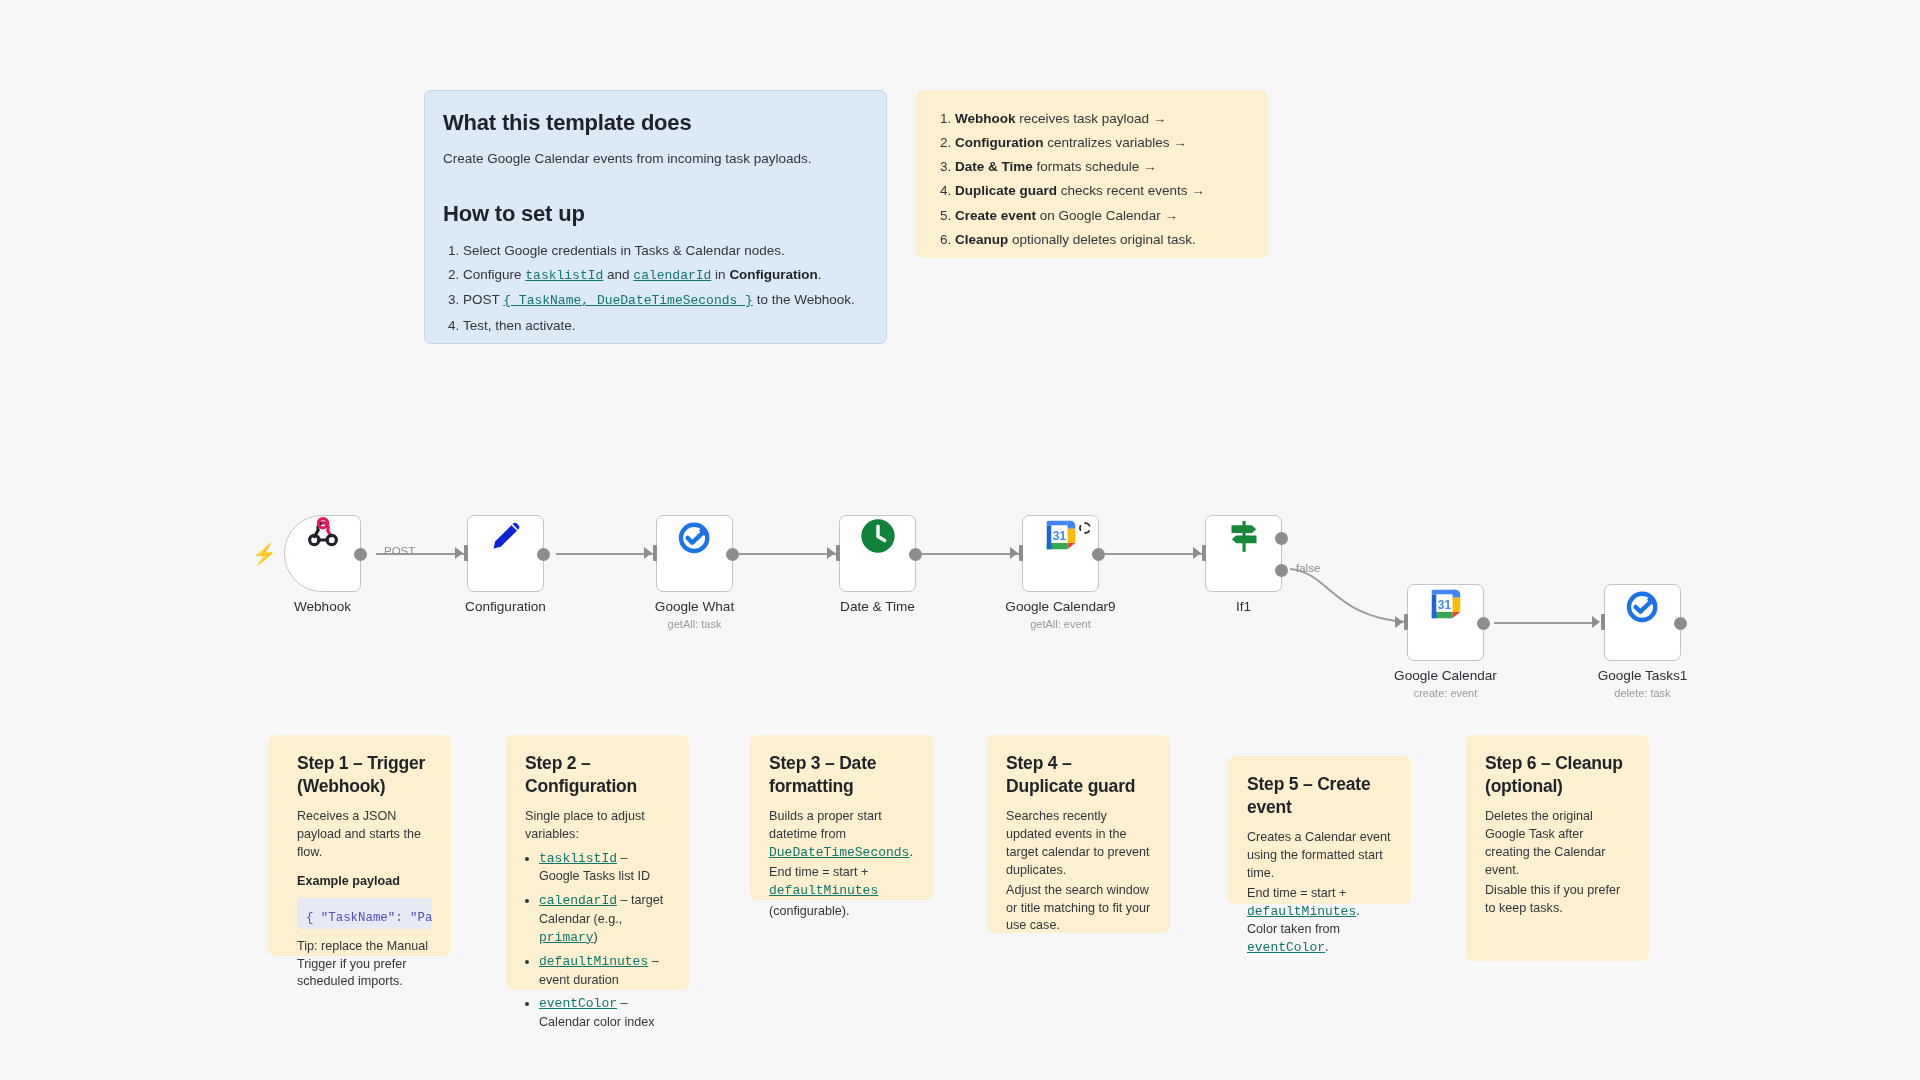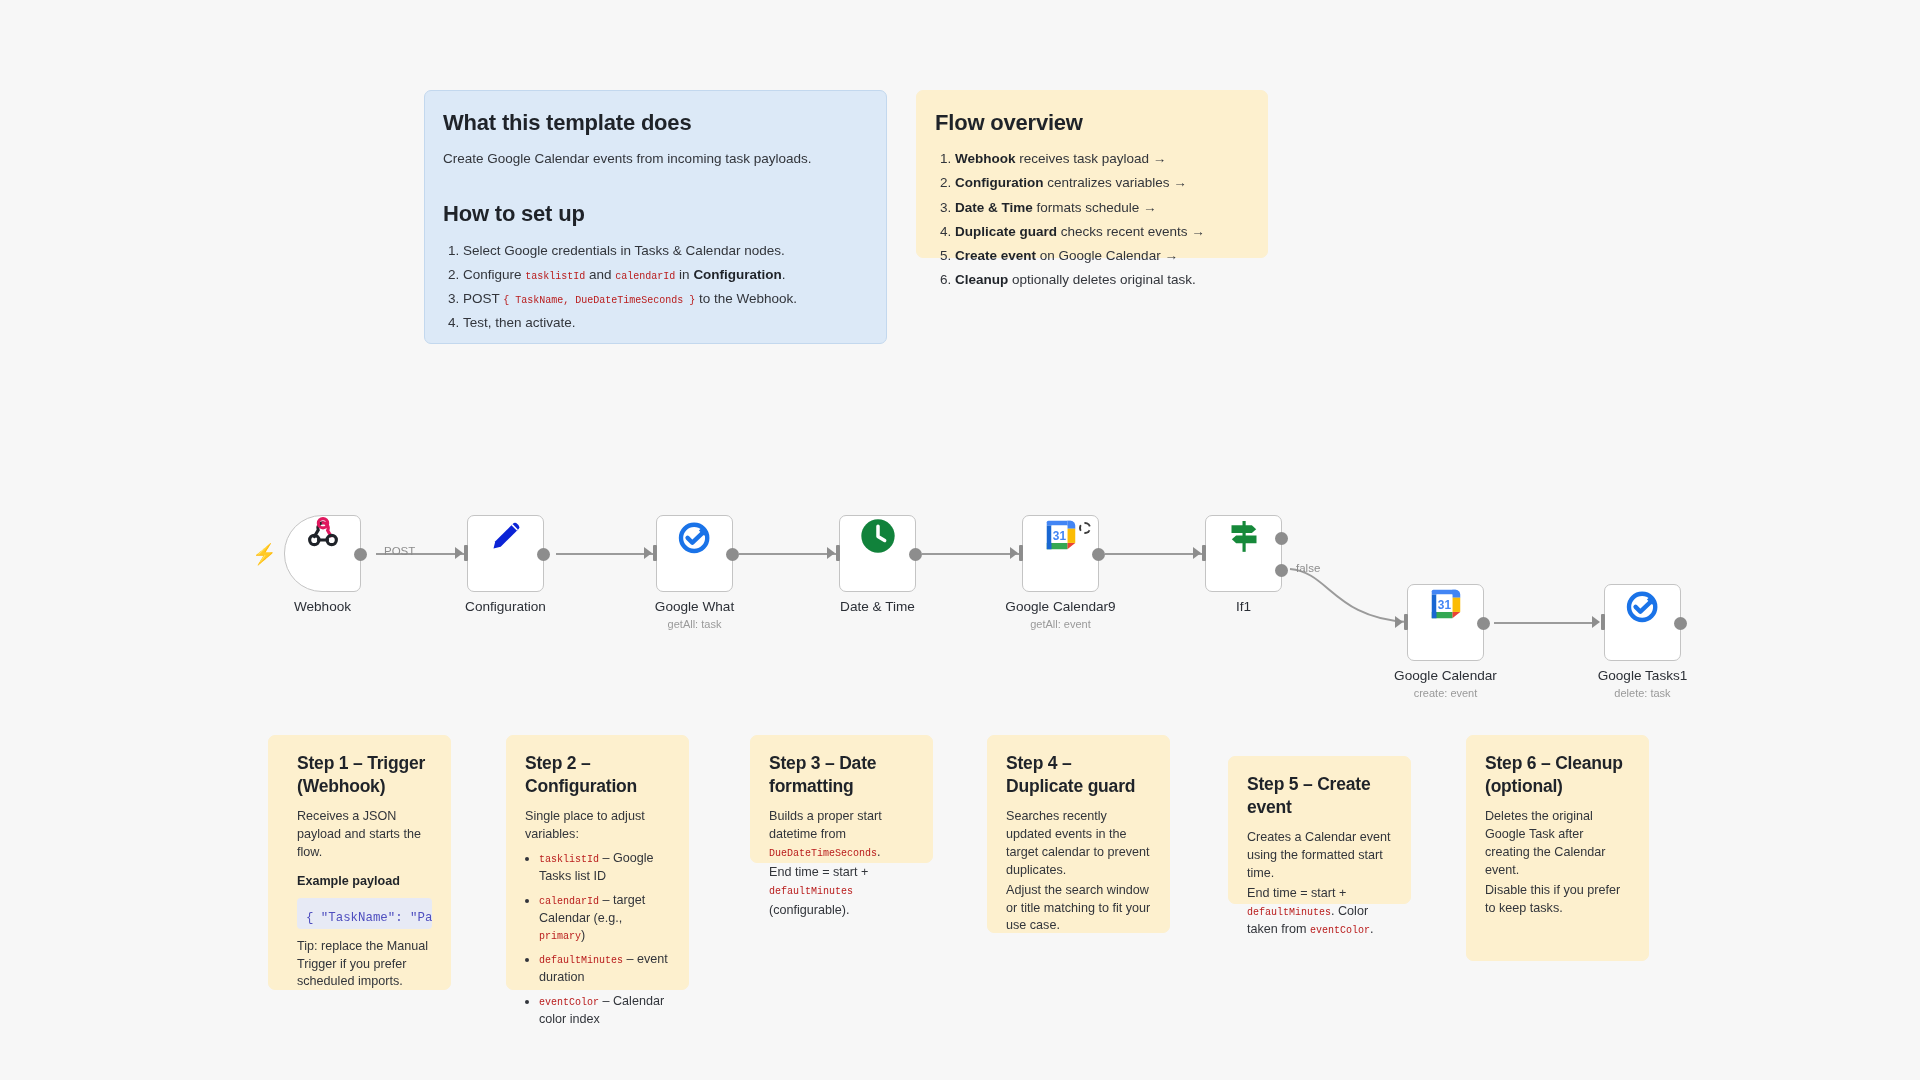--- a/index.html
+++ b/index.html
@@ -25,21 +25,21 @@
     font-size: 22px; font-weight: 700; color: #1f2329;
     letter-spacing: -0.2px; margin-bottom: 11px;
   }
   .sticky h2.second { margin-top: 30px; }
   .sticky p { font-size: 13.5px; color: #32353b; }
   .sticky ol, .sticky ul { margin: 2px 0 0 20px; }
   .sticky ol li, .sticky ul li { font-size: 13.5px; margin-bottom: 5px; color: #32353b; }
   .sticky ol { list-style: decimal; }
   code, .code {
     font-family: "Liberation Mono", "DejaVu Sans Mono", monospace;
-    color: #b91c1c; font-size: 10px;
+    color: #0f766e; font-size: 13px; text-decoration: underline;
   }
   b, strong { font-weight: 700; color: #1f2329; }
 
   
   .step { width: 183px; }
   .step h3 {
     font-size: 17.5px; font-weight: 700; color: #1f2329;
     line-height: 1.32; margin-bottom: 10px; letter-spacing: -0.2px;
   }
   .step p { font-size: 12.6px; line-height: 1.42; color: #32353b; margin-bottom: 2px; }
@@ -124,21 +124,20 @@
     <h2 class="second">How to set up</h2>
     <ol>
       <li><span>Select Google credentials in Tasks &amp; Calendar nodes.</span></li>
       <li>Configure <code>tasklistId</code> and <code>calendarId</code> in <b>Configuration</b>.</li>
       <li>POST <code>{ TaskName, DueDateTimeSeconds }</code> to the Webhook.</li>
       <li><span>Test, then activate.</span></li>
     </ol>
   </div>
 
   <div class="sticky yellow" style="left:897px; top:90px; width:352px; height:168px;">
-    <h2>Flow overview</h2>
     <ol style="margin-left:20px;">
       <li><b>Webhook</b><span> receives task payload →</span></li>
       <li><b>Configuration</b><span> centralizes variables →</span></li>
       <li><b>Date &amp; Time</b><span> formats schedule →</span></li>
       <li><b>Duplicate guard</b><span> checks recent events →</span></li>
       <li><b>Create event</b><span> on Google Calendar →</span></li>
       <li><b>Cleanup</b><span> optionally deletes original task.</span></li>
     </ol>
   </div>
 
@@ -272,42 +271,42 @@
         <circle cx="23" cy="25" r="15" fill="none" stroke="#1a73e8" stroke-width="5"></circle>
         <path d="M15.5 25l5.5 5.5L33 19" stroke="#1a73e8" stroke-width="5" fill="none" stroke-linecap="round" stroke-linejoin="round"></path>
         <path d="M33 12l6 6-4.5 4.5-6-6z" fill="#1a73e8"></path>
       </svg>
       <div class="dot out"></div>
     </div>
     <div class="node-label">Google Tasks1</div>
     <div class="node-sub">delete: task</div>
   </div>
 
-  <div class="sticky yellow step" style="left:249px; top:735px; height:255px;padding-left:28px;">
+  <div class="sticky yellow step" style="left:249px; top:735px; height:221px;padding-left:28px;">
     <h3>Step 1 – Trigger (Webhook)</h3>
     <p>Receives a JSON payload and starts the flow.</p>
     <span class="lbl">Example payload</span>
     <div class="codeblock">
       <span>{ "TaskName": "Pay internet bill",</span>
     </div>
     <p class="gap">Tip: replace the Manual Trigger if you prefer scheduled imports.</p>
   </div>
 
   <div class="sticky yellow step" style="left:487px; top:735px; height:255px;">
     <h3>Step 2 – Configuration</h3>
     <p>Single place to adjust variables:</p>
     <ul>
       <li><code>tasklistId</code><span> – Google Tasks list ID</span></li>
       <li><code>calendarId</code><span> – target Calendar (e.g., </span><code>primary</code><span>)</span></li>
       <li><code>defaultMinutes</code><span> – event duration</span></li>
       <li><code>eventColor</code><span> – Calendar color index</span></li>
     </ul>
   </div>
 
-  <div class="sticky yellow step" style="left:731px; top:735px; height:128px;">
+  <div class="sticky yellow step" style="left:731px; top:735px; height:165px;">
     <h3>Step 3 – Date formatting</h3>
     <p><span>Builds a proper start datetime from </span><code>DueDateTimeSeconds</code><span>.</span></p>
     <p><span>End time = start + </span><code>defaultMinutes</code></p>
     <p>(configurable).</p>
   </div>
 
   <div class="sticky yellow step" style="left:968px; top:735px; height:198px;">
     <h3>Step 4 – Duplicate guard</h3>
     <p>Searches recently updated events in the target calendar to prevent duplicates.</p>
     <p>Adjust the search window or title matching to fit your use case.</p>

